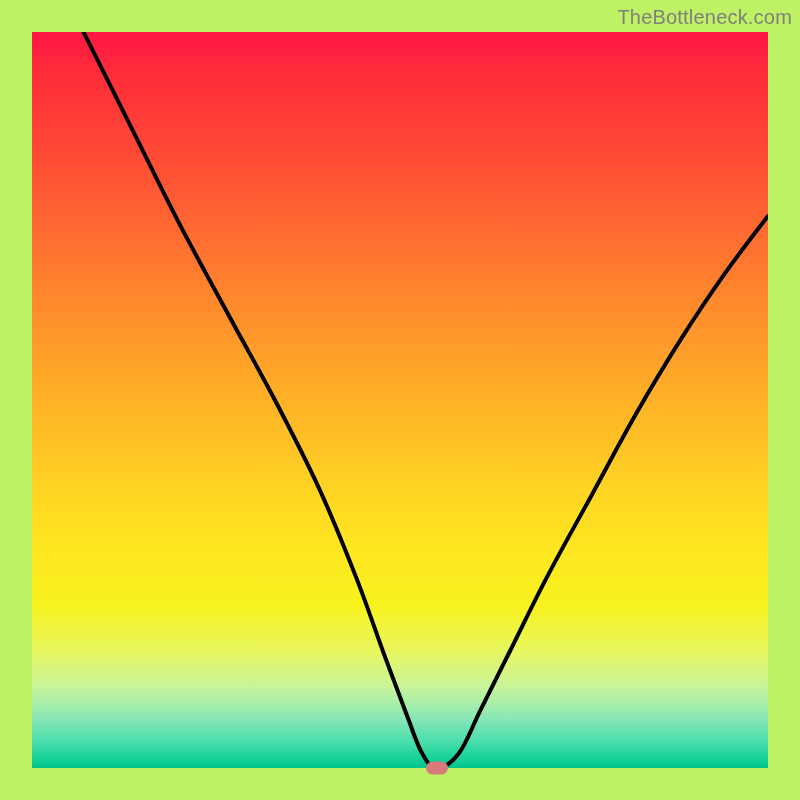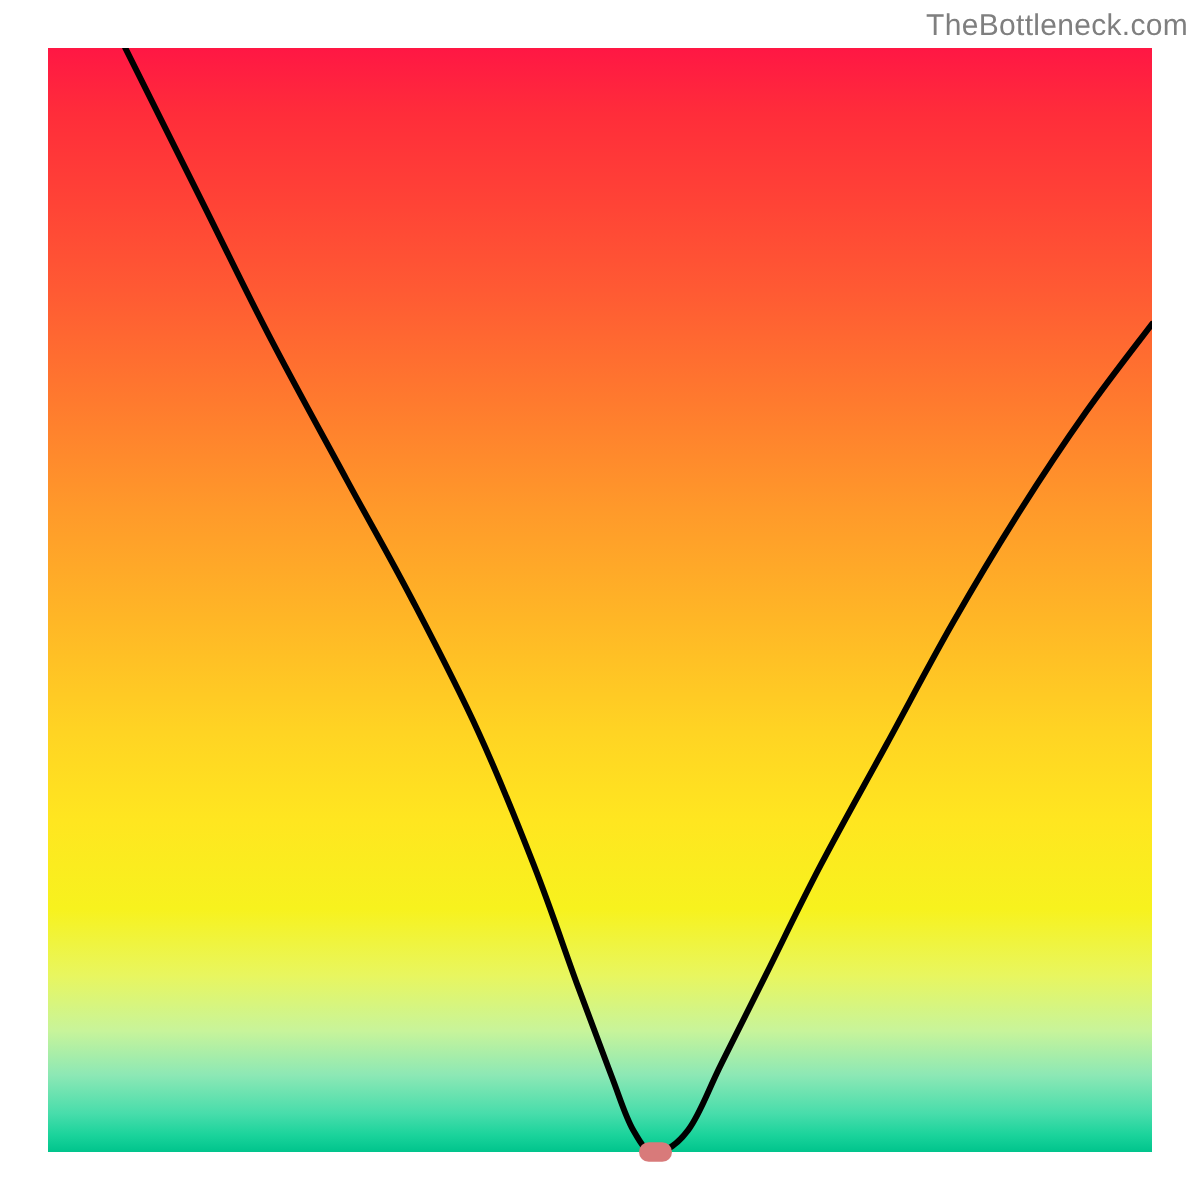--- a/index.html
+++ b/index.html
@@ -8,21 +8,21 @@
     width: 800px;
     height: 800px;
     background: #000;
     overflow: hidden;
     font-family: Arial, Helvetica, sans-serif;
   }
   .frame {
     position: relative;
     width: 800px;
     height: 800px;
-    background: #ffffff;
+    background: #bef264;
   }
   .plot-area {
     position: absolute;
     left: 32px;
     top: 32px;
     width: 736px;
     height: 736px;
     
     background: linear-gradient(
       to bottom,

